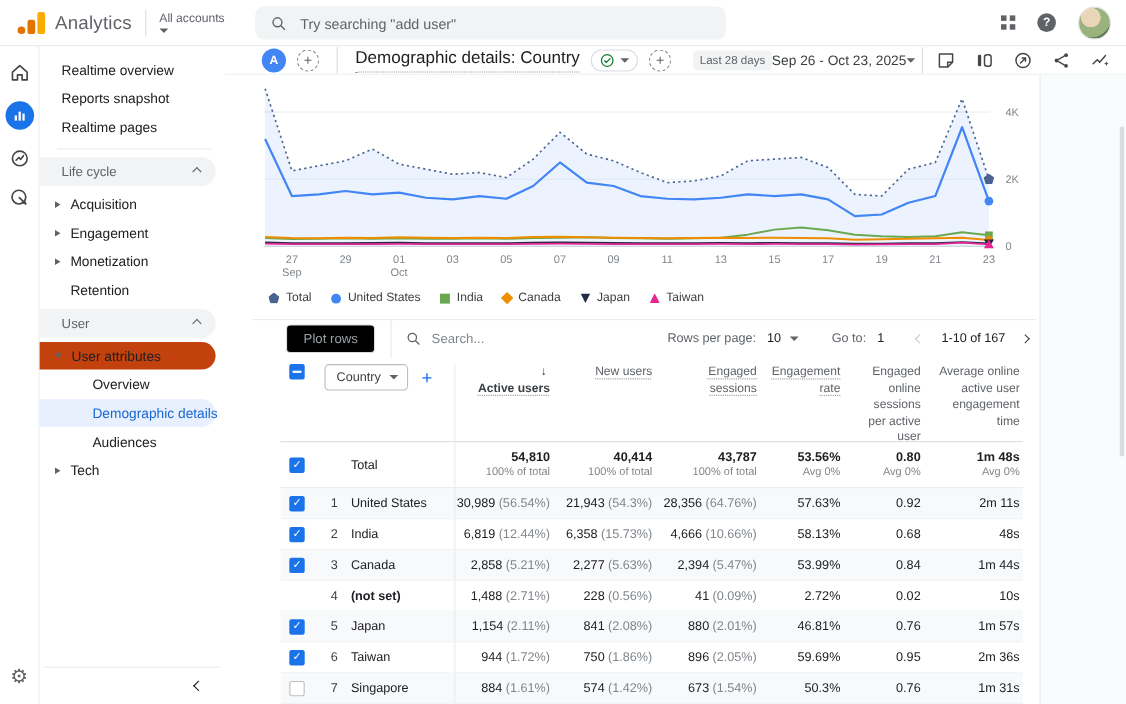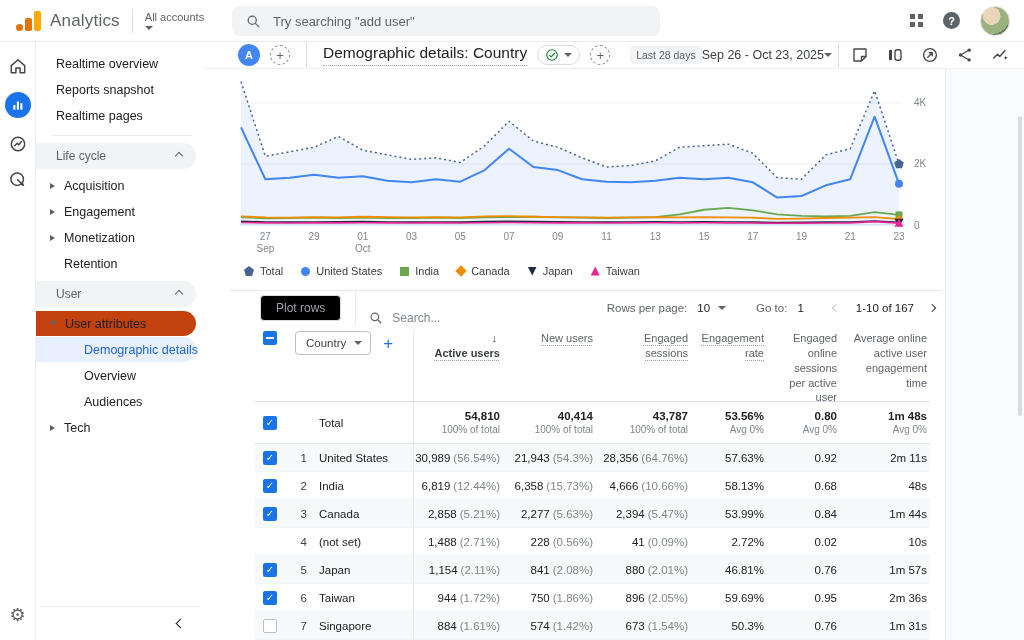--- a/index.html
+++ b/index.html
@@ -64,21 +64,21 @@
 .legend-item{display:flex;align-items:center;gap:6px;cursor:pointer}
 .mk{display:inline-block;width:9px;height:9px;flex-shrink:0}
 .mk.circle{border-radius:50%}
 .mk.diamond{width:8px;height:8px;transform:rotate(45deg)}
 .mk.triangle-up{clip-path:polygon(50% 0,100% 100%,0 100%)}
 .mk.triangle-down{clip-path:polygon(0 0,100% 0,50% 100%)}
 .mk.pentagon{width:10px;height:10px;clip-path:polygon(50% 0,100% 38%,81% 100%,19% 100%,0 38%)}
 
 .toolbar{margin-top:9px;border-top:1px solid #e8eaed;height:34px;display:flex;align-items:center;width:712px}
 .plot-rows{margin-left:30px;border:1px solid #dadce0;border-radius:4px;color:#9aa0a6;font-size:12px;padding:5px 15px;background:#000000;white-space:nowrap}
-.tsearch{border-left:1px solid #e8eaed;height:34px;display:flex;align-items:flex-end;gap:9px;padding-left:13px;margin-left:14px;color:#80868b;font-size:12px;flex:1}
+.tsearch{border-left:1px solid #e8eaed;height:34px;display:flex;align-items:center;gap:9px;padding-left:13px;margin-left:14px;color:#80868b;font-size:12px;flex:1}
 .pager{display:flex;align-items:center;gap:8px;font-size:11.5px;color:#5f6368;white-space:nowrap}
 .pager .val{color:#202124;margin-left:2px}
 .pager .chevbtn{width:20px;height:20px;display:flex;align-items:center;justify-content:center;cursor:pointer}
 .chev2{width:6px;height:6px;border-right:1.6px solid #3c4043;border-bottom:1.6px solid #3c4043;display:inline-block}
 .chev2.l{transform:rotate(135deg);border-color:#c6c9cd}
 .chev2.r{transform:rotate(-45deg)}
 
 .dtable{width:675px;margin-left:25px;font-size:11.5px}
 .trow{display:flex;align-items:center;height:28px;border-bottom:1px solid #f1f3f4}
 .trow:nth-child(odd){background:#f8f9fa}
@@ -207,25 +207,25 @@
         <span>Retention</span>
       </div>
     <div class="sec-head">
       <span>User</span>
       <span class="chev up"></span>
     </div>
     <div class="side-item lvl1 active-parent">
         <span class="tri-d"></span>
         <span>User attributes</span>
       </div>
+    <div class="side-item lvl2">
+        <span>Overview</span>
+      </div>
     <div class="side-item lvl2 selected">
         <span>Demographic details</span>
-      </div>
-    <div class="side-item lvl2">
-        <span>Overview</span>
       </div>
     <div class="side-item lvl2">
         <span>Audiences</span>
       </div>
     <div class="side-item lvl1">
         <span class="tri-r"></span>
         <span>Tech</span>
       </div>
     <div class="side-bottom">
         <span class="chev left"></span>
@@ -473,21 +473,21 @@
               <div class="c-m m2"><span class="v">2,394<span class="pct">(5.47%)</span></span></div>
               <div class="c-m m3"><span class="v">53.99%</span></div>
               <div class="c-m m4"><span class="v">0.84</span></div>
               <div class="c-m m5"><span class="v">1m 44s</span></div>
             </div>
             <div class="trow">
               <div class="c-check">
                 <span style="width:14px;margin-left:8px;display:inline-block"></span>
               </div>
               <div class="c-rank">4</div>
-              <div class="c-dim" style="font-weight:normal">(not set)</div>
+              <div class="c-dim" style="font-weight:bold">(not set)</div>
               <div class="c-m m0">
                 <span class="v">1,488<span class="pct">(2.71%)</span></span>
               </div>
               <div class="c-m m1"><span class="v">228<span class="pct">(0.56%)</span></span></div>
               <div class="c-m m2"><span class="v">41<span class="pct">(0.09%)</span></span></div>
               <div class="c-m m3"><span class="v">2.72%</span></div>
               <div class="c-m m4"><span class="v">0.02</span></div>
               <div class="c-m m5"><span class="v">10s</span></div>
             </div>
             <div class="trow">

